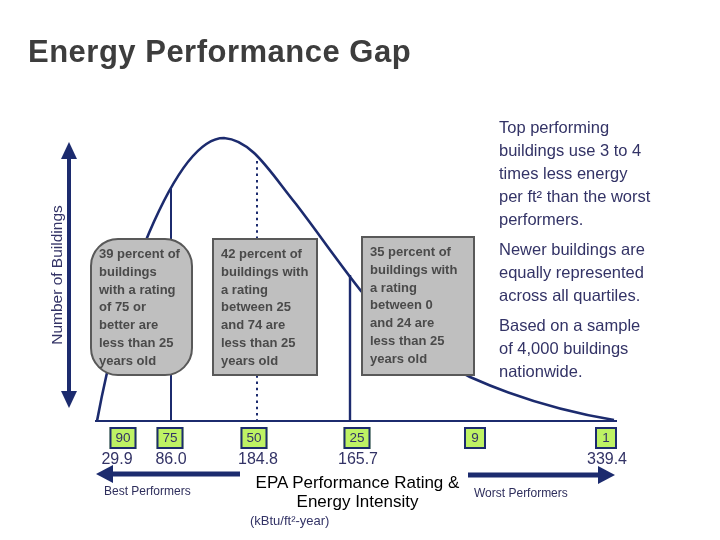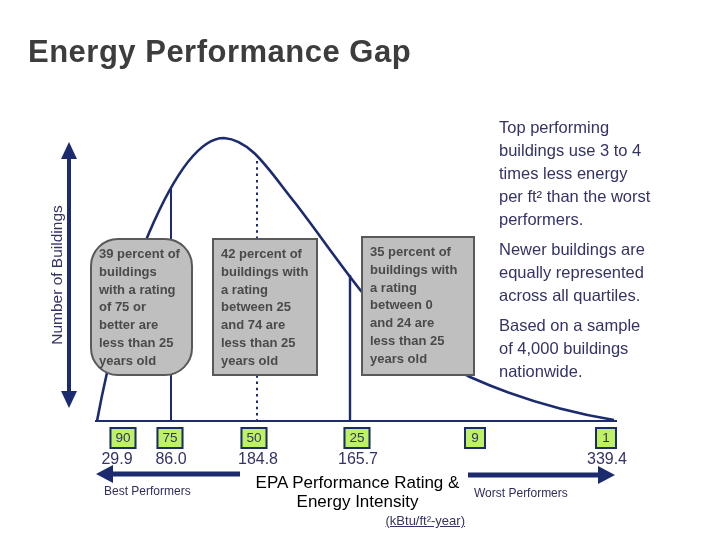--- a/index.html
+++ b/index.html
@@ -42,22 +42,22 @@
   .intensity{
     position:absolute;top:450px;transform:translateX(-50%);
     color:#333366;font-size:16px;
   }
   .perf-label{position:absolute;font-size:12px;color:#2E2E5C;}
   .axis-title{
     position:absolute;left:250px;top:473px;width:215px;text-align:center;
     color:#000000;font-size:17px;line-height:19px;
   }
   .axis-unit{
-    position:absolute;left:250px;top:513px;width:215px;text-align:right;
-    color:#333366;font-size:13px;text-decoration:underline;
+    position:absolute;left:250px;top:513px;width:215px;text-align:left;
+    color:#333366;font-size:13px;
   }
 </style>
 </head>
 <body>
 
 <div class="slide">
 
   <h1 class="slide-title">Energy Performance Gap</h1>
 
   <svg class="chart" width="720" height="540" viewBox="0 0 720 540">

